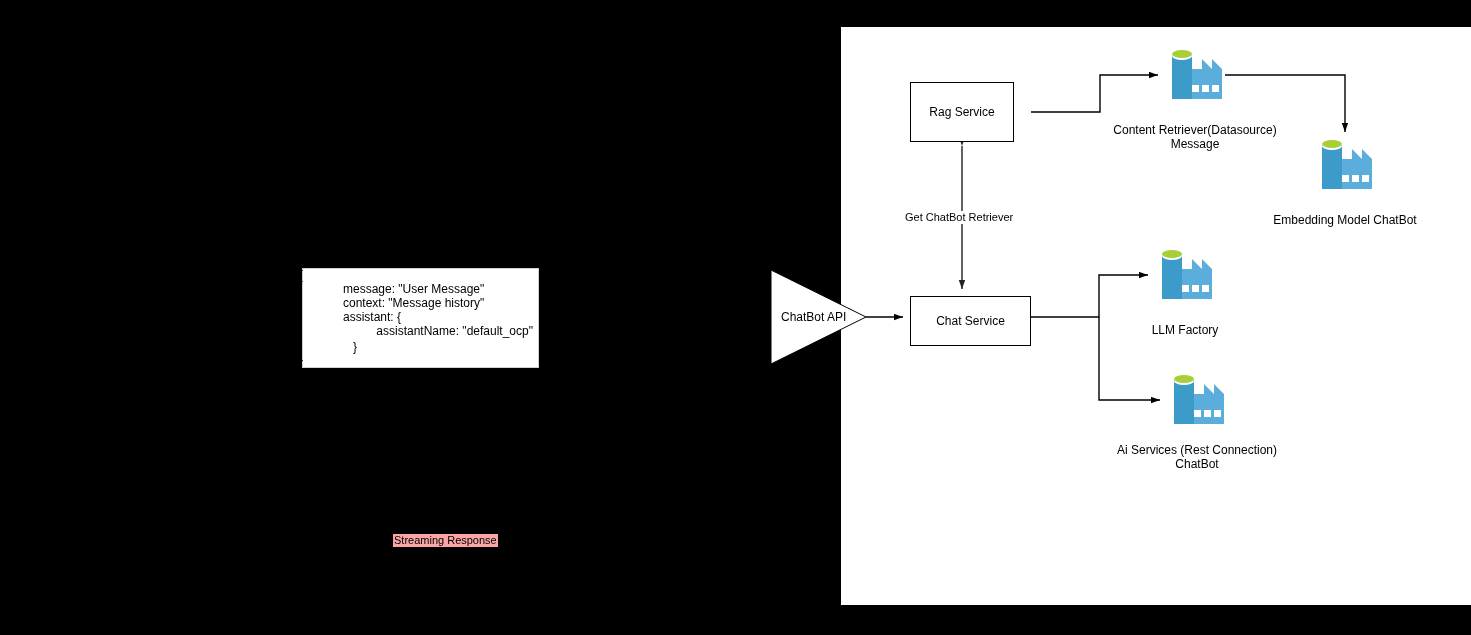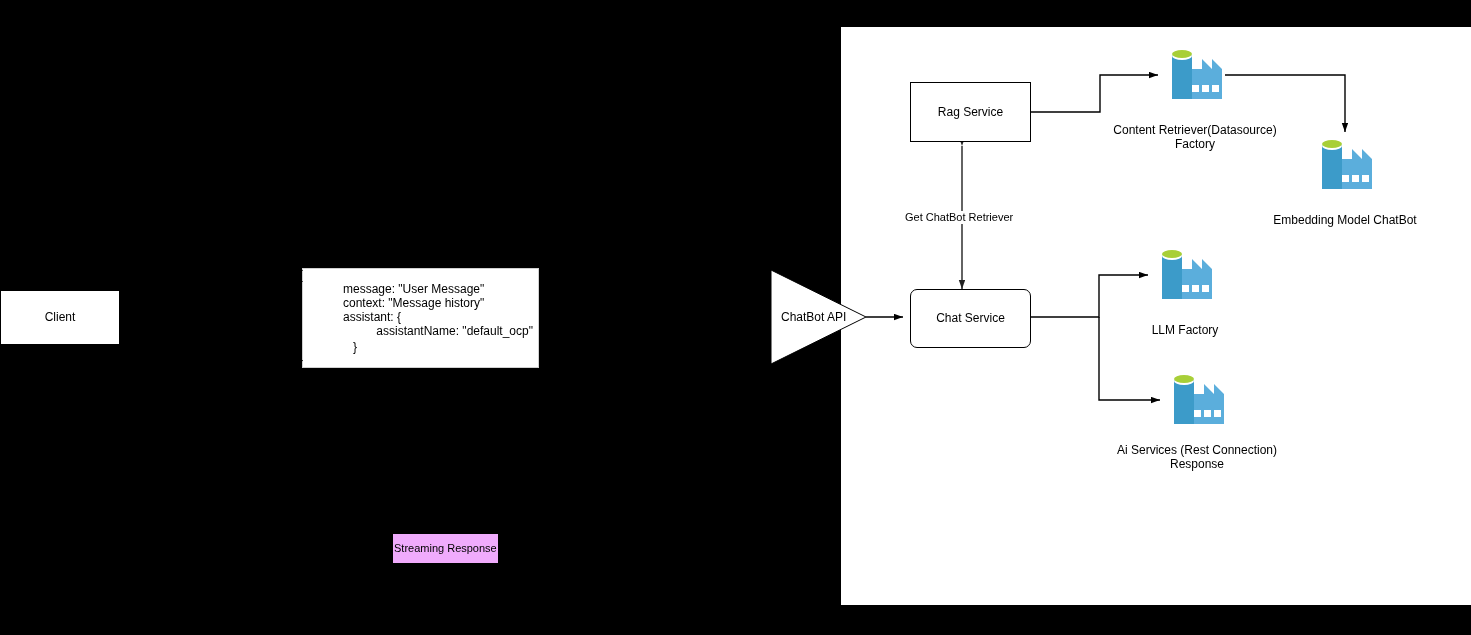--- a/index.html
+++ b/index.html
@@ -55,25 +55,25 @@
   }
   .tri-label {
     position: absolute;
     font-size: 12px;
     color: #000000;
     white-space: nowrap;
   }
   
   .edge-label-boxed {
     position: absolute;
-    background: #f0abfc;
+    background: #fca5a5;
     color: #000000;
     font-size: 11px;
     line-height: 13px;
-    padding: 8px 1px;
+    padding: 0 1px;
     white-space: nowrap;
   }
   .edge-label-plain {
     position: absolute;
     color: #000000;
     font-size: 11px;
     line-height: 13px;
     white-space: nowrap;
     background: #ffffff;
   }
@@ -128,23 +128,20 @@
     <g>
       <line x1="962" y1="146" x2="962" y2="289" stroke="#222222" stroke-width="1.4" marker-start="url(#arrowGray)" marker-end="url(#arrowGray)"></line>
     </g>
 
     <g>
       <path d="M1031,317 L1099,317 L1099,275 L1148,275" fill="none" stroke="#000000" stroke-width="1.4" marker-end="url(#arrow)"></path>
       <path d="M1099,317 L1099,400 L1160,400" fill="none" stroke="#000000" stroke-width="1.4" marker-end="url(#arrow)"></path>
     </g>
   </svg>
 
-  <div class="node-box" style="left:0px; top:290px; width:120px; height:55px;">
-    <span>Client</span>
-  </div>
 
   <div class="json-note" style="left:302px; top:268px; width:237px; height:100px;"></div>
   <div class="json-text" style="left:299px; top:268px;"><span>{</span></div>
   <div class="json-text" style="left:343px; top:282px;"><span>message: "User Message"</span></div>
   <div class="json-text" style="left:343px; top:296px;"><span>context: "Message history"</span></div>
   <div class="json-text" style="left:343px; top:310px;"><span>assistant: {</span></div>
   <div class="json-text" style="left:343px; top:324px;"><span>          assistantName: "default_ocp"</span></div>
   <div class="json-text" style="left:343px; top:340px;"><span>   }</span></div>
   <div class="json-text" style="left:299px; top:353px;"><span>}</span></div>
 
@@ -154,46 +151,46 @@
 
   <div class="tri-wrap" style="left:771px; top:270px; width:95px; height:94px;">
     <svg width="95" height="94">
       <polygon points="0,0 95,47 0,94" fill="#ffffff" stroke="#000000" stroke-width="1"></polygon>
     </svg>
   </div>
   <div class="tri-label" style="left:774px; top:310px;margin-left:7px;">
     <span>ChatBot API</span>
   </div>
 
-  <div class="node-box" style="left:910px; top:82px; width:121px; height:60px;">
+  <div class="node-box" style="left:910px; top:82px; width:104px; height:60px;">
     <span>Rag Service</span>
   </div>
 
-  <div class="node-box" style="left:910px; top:289px; width:121px; height:59px;border-radius:7px;">
+  <div class="node-box" style="left:910px; top:296px; width:121px; height:50px;">
     <span>Chat Service</span>
   </div>
 
   <div class="edge-label-plain" style="left:905px; top:211px;">
     <span>Get ChatBot Retriever</span>
   </div>
 
   <div class="factory-icon" style="left:1164px; top:47px; width:62px; height:56px;">
     <svg width="62" height="56" viewBox="0 0 62 56">
       <polygon points="24,22 38,22 38,12 48,22 48,12 58,22 58,52 24,52" fill="#5BAEDC"></polygon>
       <rect x="28" y="38" width="7" height="7" fill="#ffffff"></rect>
       <rect x="38" y="38" width="7" height="7" fill="#ffffff"></rect>
       <rect x="48" y="38" width="7" height="7" fill="#ffffff"></rect>
       <rect x="8" y="8" width="20" height="44" fill="#3C9BC9"></rect>
       <ellipse cx="18" cy="9" rx="10" ry="4" fill="#ffffff"></ellipse>
       <ellipse cx="18" cy="7" rx="10" ry="4" fill="#A8CF38"></ellipse>
     </svg>
   </div>
   <div class="icon-label" style="left:1095px; top:109px; width:200px;">
     <span>Content Retriever(Datasource)
-Factory</span>
+Message</span>
   </div>
 
   <div class="factory-icon" style="left:1314px; top:137px; width:62px; height:56px;">
     <svg width="62" height="56" viewBox="0 0 62 56">
       <polygon points="24,22 38,22 38,12 48,22 48,12 58,22 58,52 24,52" fill="#5BAEDC"></polygon>
       <rect x="28" y="38" width="7" height="7" fill="#ffffff"></rect>
       <rect x="38" y="38" width="7" height="7" fill="#ffffff"></rect>
       <rect x="48" y="38" width="7" height="7" fill="#ffffff"></rect>
       <rect x="8" y="8" width="20" height="44" fill="#3C9BC9"></rect>
       <ellipse cx="18" cy="9" rx="10" ry="4" fill="#ffffff"></ellipse>
@@ -225,16 +222,16 @@
       <rect x="28" y="38" width="7" height="7" fill="#ffffff"></rect>
       <rect x="38" y="38" width="7" height="7" fill="#ffffff"></rect>
       <rect x="48" y="38" width="7" height="7" fill="#ffffff"></rect>
       <rect x="8" y="8" width="20" height="44" fill="#3C9BC9"></rect>
       <ellipse cx="18" cy="9" rx="10" ry="4" fill="#ffffff"></ellipse>
       <ellipse cx="18" cy="7" rx="10" ry="4" fill="#A8CF38"></ellipse>
     </svg>
   </div>
   <div class="icon-label" style="left:1097px; top:429px; width:200px;">
     <span>Ai Services (Rest Connection)
-Response</span>
+ChatBot</span>
   </div>
 
 </div>
 
 </body></html>

